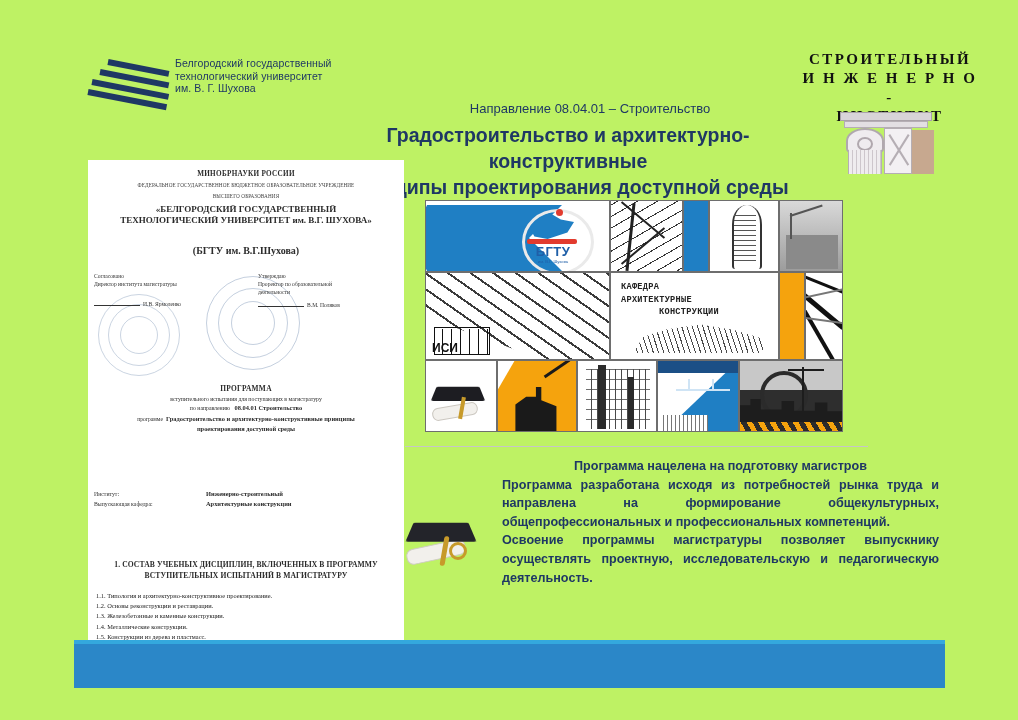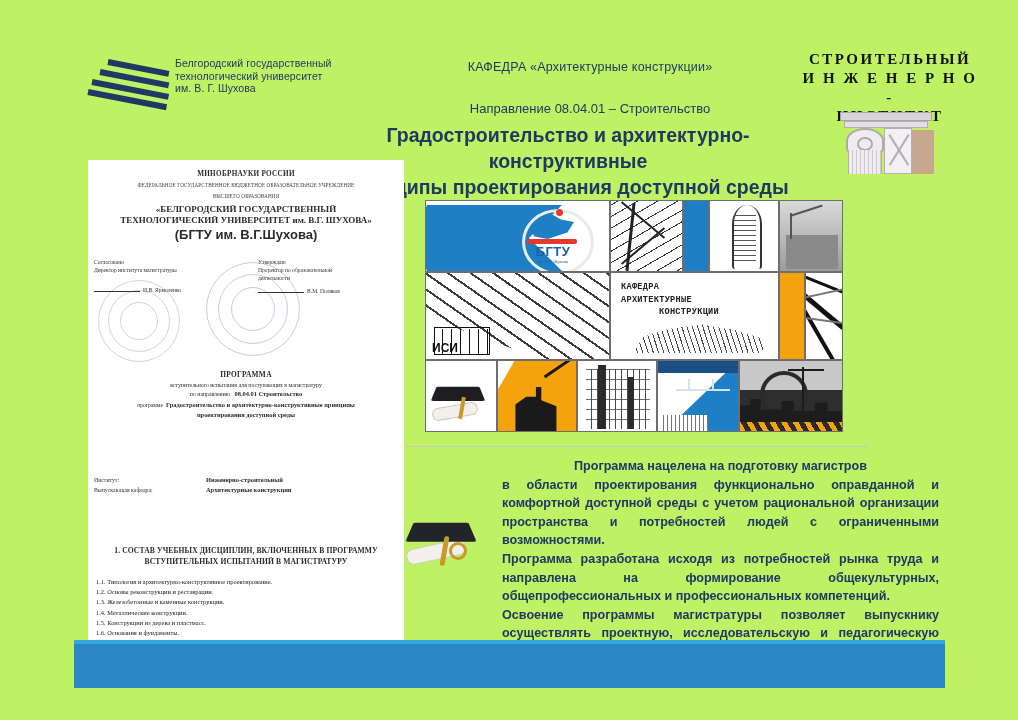--- a/index.html
+++ b/index.html
@@ -60,21 +60,21 @@
   
   .doc{
     position:absolute;left:88px;top:160px;width:316px;height:480px;
     background:#fff;color:#2b2b2b;overflow:hidden;
   }
   .doc .ctr{text-align:center;}
   .doc .t-minobr{font-family:"Liberation Serif",serif;font-weight:bold;font-size:7.2px;letter-spacing:.3px;margin-top:10px;}
   .doc .t-fed{font-family:"Liberation Serif",serif;font-size:5.2px;letter-spacing:.1px;line-height:7px;margin-top:4px;color:#444;}
   .doc .t-bgtu1{font-family:"Liberation Serif",serif;font-weight:bold;font-size:9px;margin-top:4px;}
   .doc .t-bgtu2{font-family:"Liberation Serif",serif;font-weight:bold;font-size:9px;margin-top:1px;}
-  .doc .t-bgtu3{font-family:Liberation Sans, sans-serif;font-weight:bold;font-size:13px;margin-top:2px;}
+  .doc .t-bgtu3{font-family:Liberation Serif, serif;font-weight:bold;font-size:10px;margin-top:20px;}
 
   .sigblock{position:relative;height:96px;margin-top:16px;}
   .sig-l{position:absolute;left:6px;top:0;font-family:"Liberation Serif",serif;font-size:5.6px;line-height:8px;color:#333;}
   .sig-r{position:absolute;left:170px;top:0;font-family:"Liberation Serif",serif;font-size:5.6px;line-height:8px;color:#333;}
   .sig-line{display:inline-block;width:46px;border-bottom:1px solid #333;height:1px;vertical-align:middle;margin-right:3px;}
   .stamp{position:absolute;border-radius:50%;border:1px solid #9fb0c8;opacity:.55;}
   .s1{left:10px;top:22px;width:80px;height:80px;}
   .s1b{left:20px;top:32px;width:60px;height:60px;}
   .s1c{left:32px;top:44px;width:36px;height:36px;}
   .s2{left:118px;top:4px;width:92px;height:92px;border-color:#93a8c2;}
@@ -137,21 +137,20 @@
     <div class="bar b3"></div>
       <div class="bar b4"></div>
   </div>
 
   <div class="bgtu-name">
     <div>Белгородский государственный</div>
     <div>технологический университет</div>
     <div>им. В. Г. Шухова</div>
   </div>
 
-  <div class="kafedra">КАФЕДРА  «Архитектурные конструкции»</div>
   <div class="napravlenie">Направление 08.04.01 – Строительство</div>
 
   <div class="title">
     <div>Градостроительство и архитектурно-конструктивные</div>
     <div>принципы проектирования доступной среды</div>
   </div>
 
   <div class="isi-logo">
     <div class="l">СТРОИТЕЛЬНЫЙ</div>
     <div class="l">И Н Ж Е Н Е Р Н О -</div>
@@ -344,21 +343,20 @@
 
   <div class="capicon">
     <div class="scroll"></div>
     <div class="board"></div>
     <div class="tassel"></div>
     <div class="tassel2"></div>
   </div>
 
   <div class="bodytext">
     <span class="lead">Программа нацелена на подготовку магистров</span>
-    <p>в области проектирования функционально оправданной и комфортной доступной среды с учетом рациональной организации пространства и потребностей людей с ограниченными возможностями.</p>
     <p>Программа разработана исходя из потребностей рынка труда и направлена на формирование общекультурных, общепрофессиональных и профессиональных компетенций.</p>
     <p>Освоение программы магистратуры позволяет выпускнику осуществлять проектную, исследовательскую и педагогическую деятельность.</p>
   </div>
 
   <div class="footbar">
     <div class="top"></div>
   </div>
 
 </div>
 

